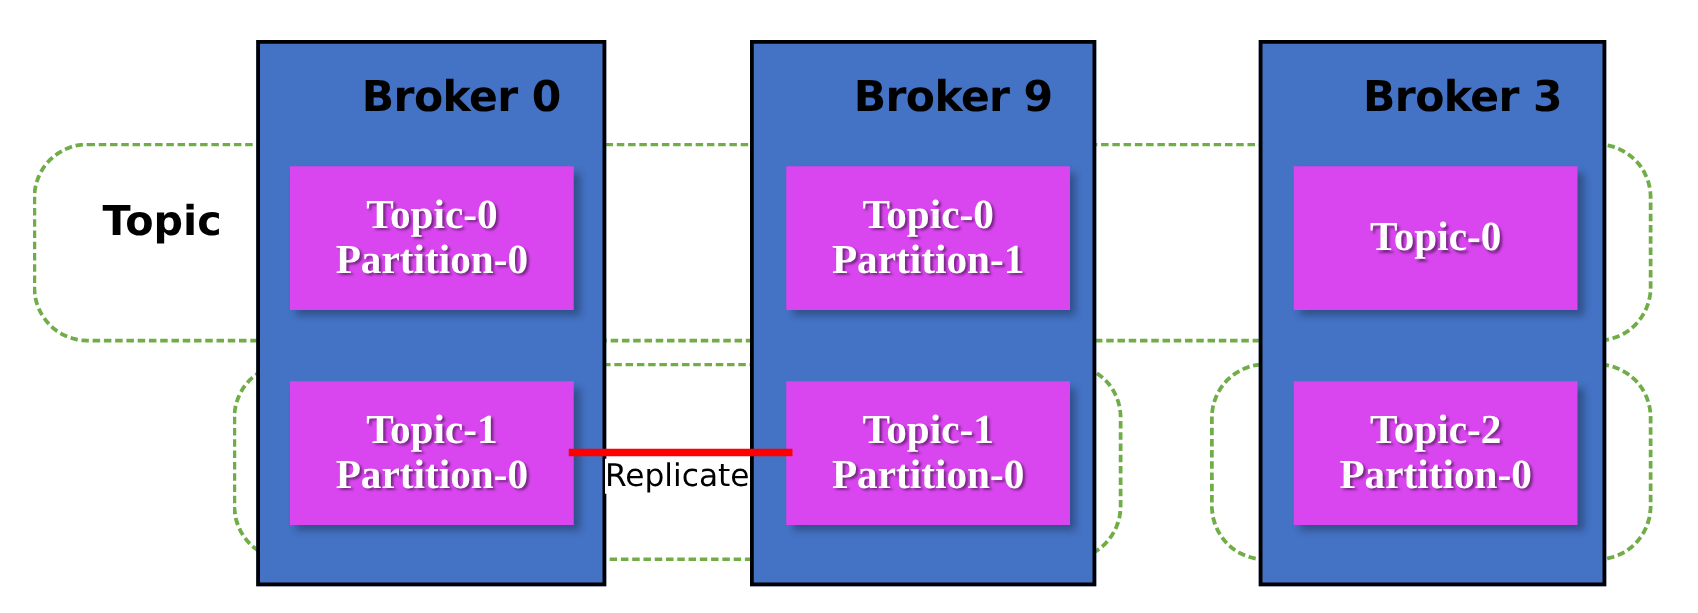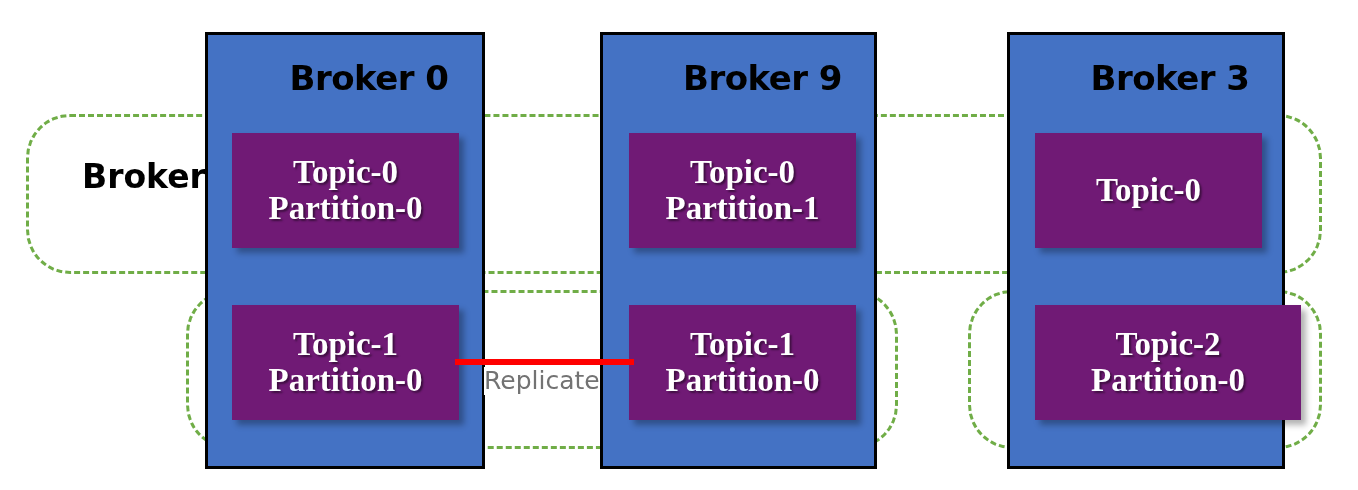--- a/index.html
+++ b/index.html
@@ -35,21 +35,21 @@
     color: #000000;
     letter-spacing: -0.5px;
     line-height: 1;
     white-space: nowrap;
     padding-left: 48px;
   }
 
   
   .partition {
     position: absolute;
-    background: #701a75;
+    background: #d946ef;
     box-sizing: border-box;
     display: flex;
     flex-direction: column;
     align-items: center;
     justify-content: center;
     box-shadow: 5px 5px 6px rgba(0,0,0,0.30);
     font-family: "Liberation Serif", serif;
     font-weight: bold;
     color: #ffffff;
     line-height: 1.08;
@@ -80,35 +80,35 @@
   
   .replicate-line {
     position: absolute;
     background: #FF0000;
     height: 6px;
   }
   .replicate-label {
     position: absolute;
     font-family: "DejaVu Sans", sans-serif;
     font-size: 25px;
-    color: #737373;
+    color: #000000;
     background: #ffffff;
     white-space: nowrap;
     line-height: 1.1;
     text-align: center;
   }
 </style>
 </head>
 <body>
 
 <div id="canvas">
 
   <div class="topic-group" style="left:26px; top:114px; width:1296px; height:160px; border-radius:44px;"></div>
 
-  <div class="topic-label" style="left:82px; top:160px;">Broker</div>
+  <div class="topic-label" style="left:82px; top:160px;">Topic</div>
 
   <div class="topic-group" style="left:186px; top:290px; width:712px; height:159px; border-radius:44px;"></div>
 
   <div class="topic-group" style="left:968px; top:290px; width:354px; height:159px; border-radius:44px;"></div>
 
   <div class="broker" style="left:205px; top:32px; width:280px; height:437px;">
     <div class="broker-title">Broker 0</div>
   </div>
 
   <div class="partition" style="left:232px; top:133px; width:227px; height:115px;">
@@ -136,21 +136,21 @@
   </div>
 
   <div class="broker" style="left:1007px; top:32px; width:278px; height:437px;">
     <div class="broker-title">Broker 3</div>
   </div>
 
   <div class="partition" style="left:1035px; top:133px; width:227px; height:115px;">
     <span class="pline">Topic-0</span>
   </div>
 
-  <div class="partition" style="left:1035px; top:305px; width:266px; height:115px;">
+  <div class="partition" style="left:1035px; top:305px; width:227px; height:115px;">
     <span class="pline">Topic-2</span>
     <span class="pline">Partition-0</span>
   </div>
 
   <div class="replicate-line" style="left:455px; top:359px; width:179px;"></div>
 
   <div class="replicate-label" style="left:484px; top:367px; width:114px;">Replicate</div>
 
 </div>
 

